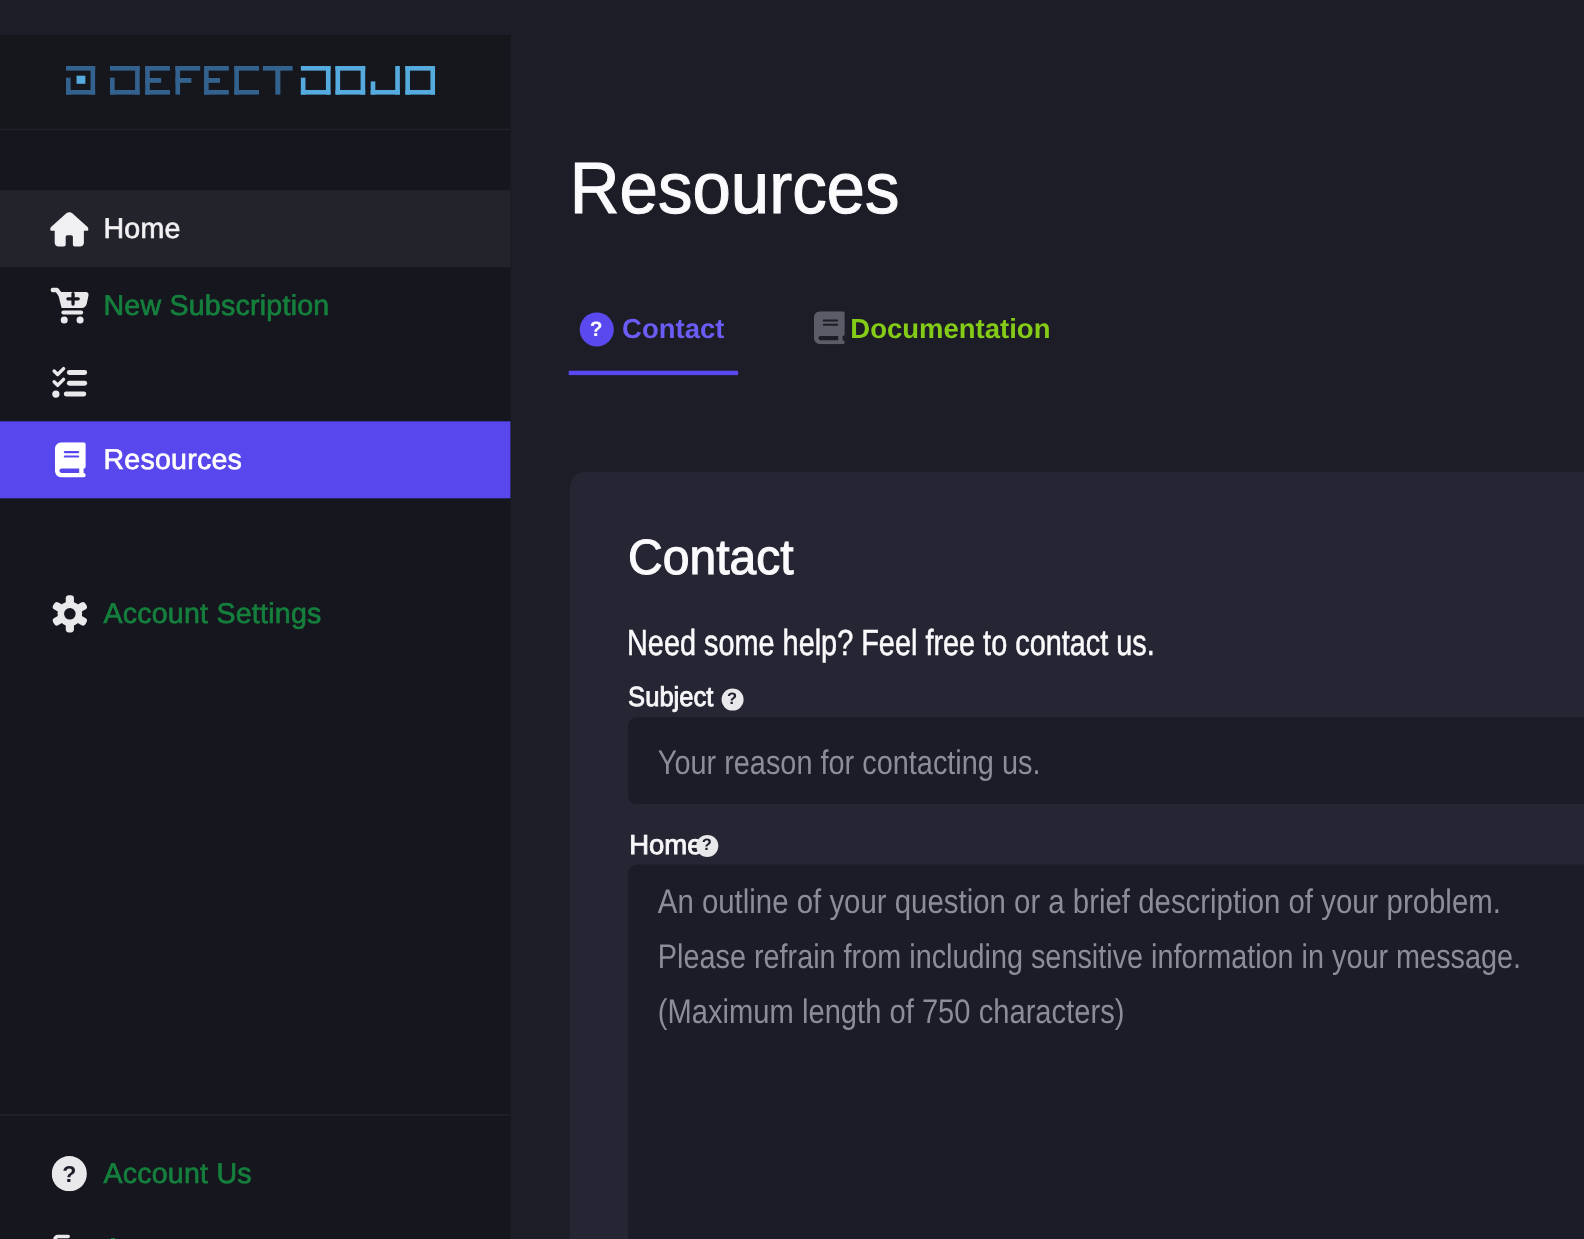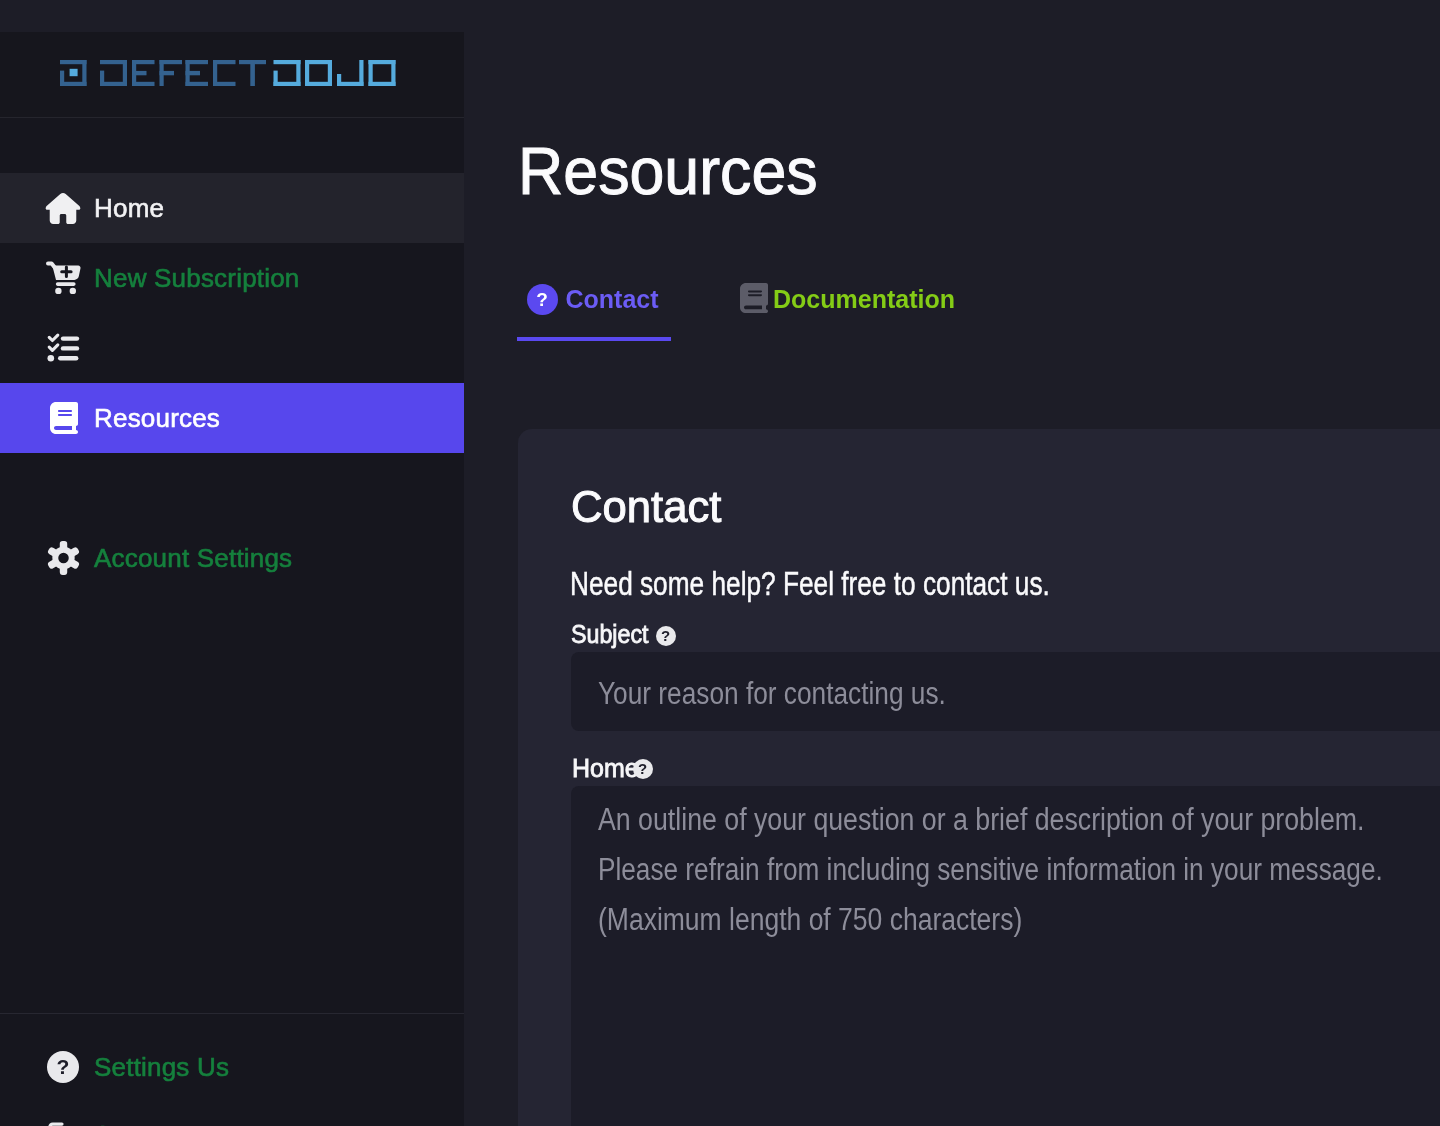--- a/index.html
+++ b/index.html
@@ -166,21 +166,21 @@
     </svg>
     <span class="tx">Account Settings</span>
   </div>
 
   <div style="position:absolute;left:0;top:981px;width:464px;border-top:1px solid #272731;"></div>
   <div class="navitem" style="top:1000px;">
     <svg class="ic" viewBox="0 0 32 32" style="width:32px;height:32px;left:47px">
       <circle cx="16" cy="16" r="16" fill="#e9e9ec"></circle>
       <text x="16" y="23.2" text-anchor="middle" font-family="Liberation Sans" font-size="21" font-weight="bold" fill="#1d1d29">?</text>
     </svg>
-    <span class="tx">Settings Us</span>
+    <span class="tx">Account Us</span>
   </div>
   <div class="navitem" style="top:1068px;">
     <svg class="ic" viewBox="0 0 32 32" style="width:33px;height:33px;left:47px;top:calc(50% + 2px)">
       <path d="M14.5 3.5h-9c-1.5 0-2.7 1.2-2.7 2.7v17.6c0 1.5 1.2 2.7 2.7 2.7h9" fill="none" stroke="#e9e9ec" stroke-width="3.2" stroke-linecap="round"></path>
       <path d="M11.5 15h16.5 M21.5 8.5l6.8 6.5-6.8 6.5" fill="none" stroke="#e9e9ec" stroke-width="3.4" stroke-linecap="round" stroke-linejoin="round"></path>
     </svg>
     <span class="tx">Account</span>
   </div>
   <div style="position:absolute;left:0;top:1117px;width:421px;height:9px;background:#26262b;border-top-right-radius:8px;"></div>
 </div>

